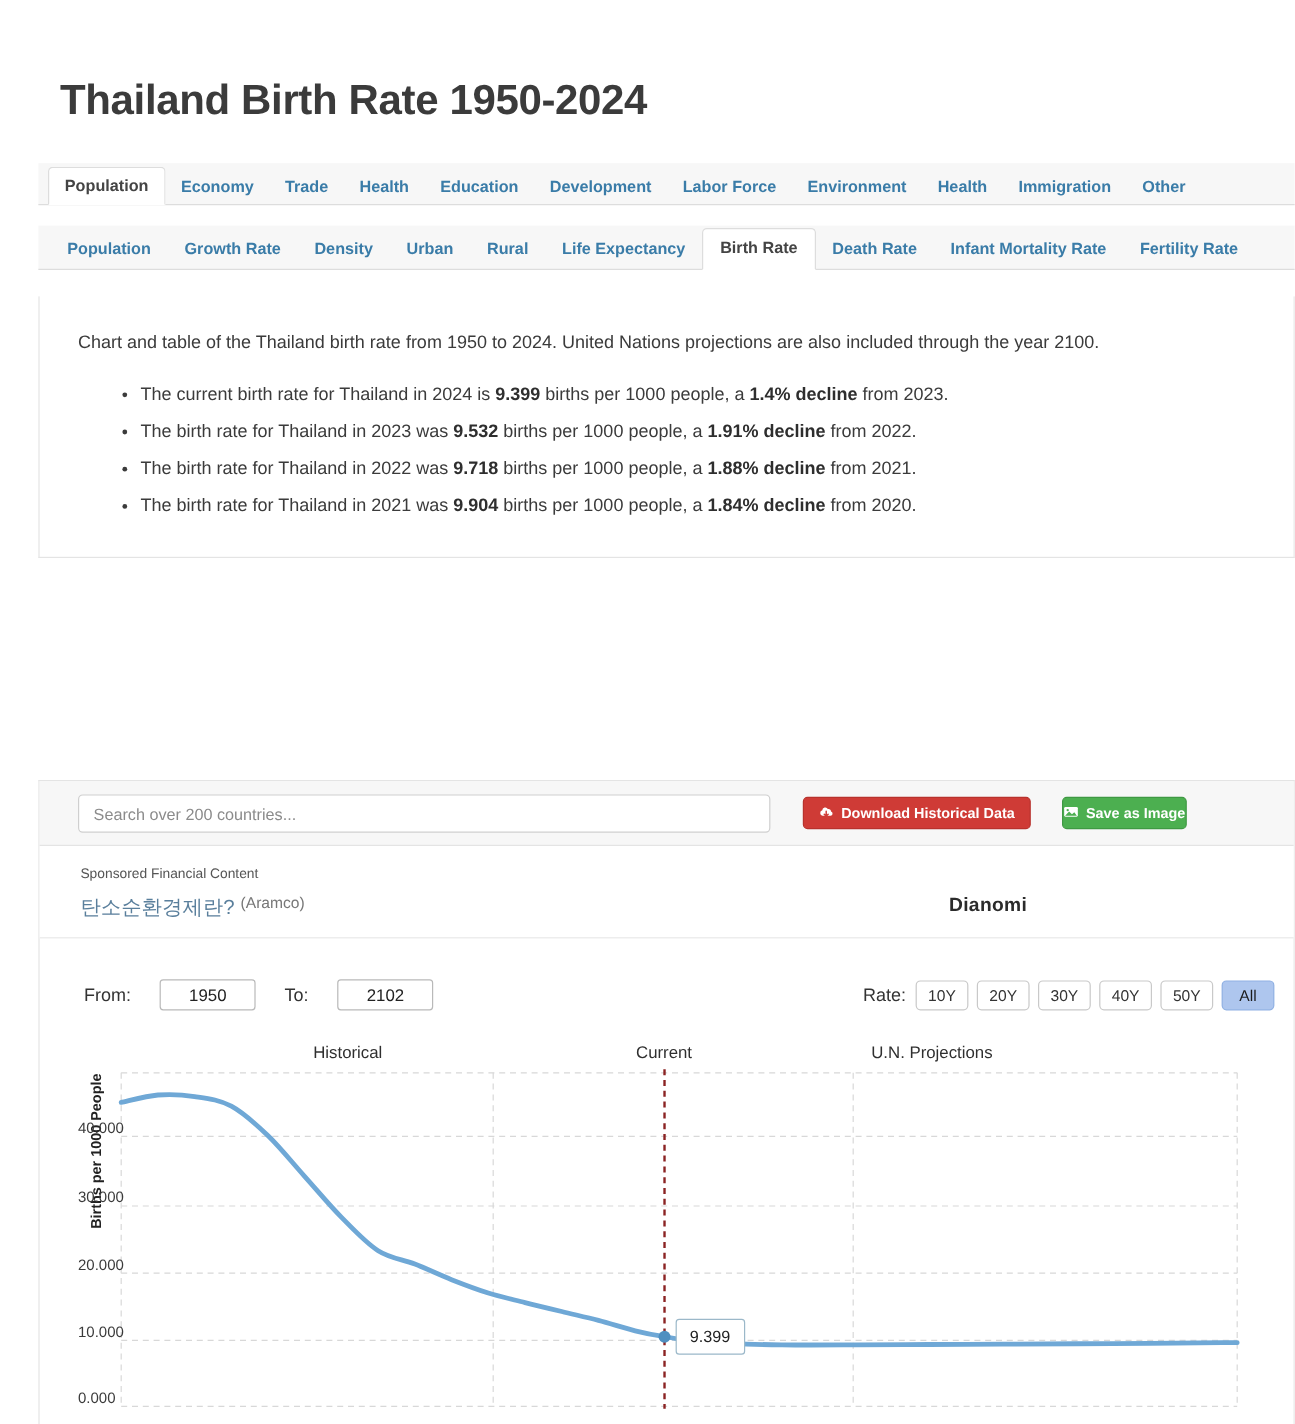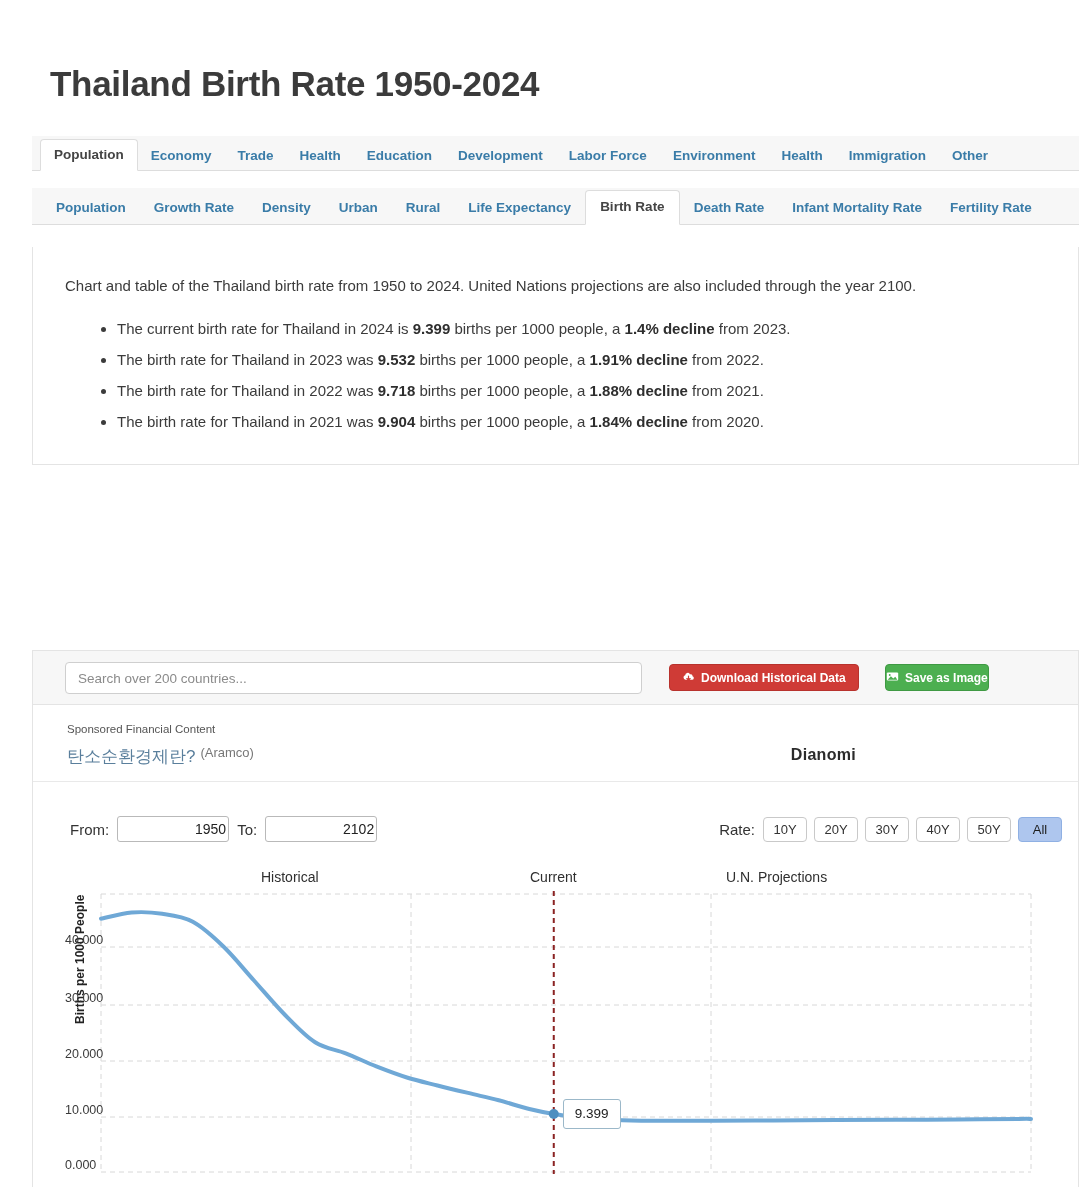--- a/index.html
+++ b/index.html
@@ -314,32 +314,32 @@
   .chart-controls {
     position: absolute;
     left: 0; top: 160px;
     width: 100%; height: 50px;
   }
   .range-group {
     position: absolute;
     left: 37px; top: 5px;
     display: flex;
     align-items: center;
-    gap: 8px;
+    gap: 24px;
   }
   .range-group .lbl {
     font-size: 15px;
     color: #333333;
   }
   .range-input {
-    width: 112px; height: 26px;
+    width: 80px; height: 26px;
     border: 1px solid #b9b9b9;
     border-radius: 3px;
     background: #ffffff;
-    text-align: right;
+    text-align: center;
     font-size: 14px;
     color: #222222;
     font-family: "Liberation Sans", sans-serif;
     outline: none;
   }
   .zoom-group {
     position: absolute;
     right: 16px; top: 6px;
     display: flex;
     align-items: center;

